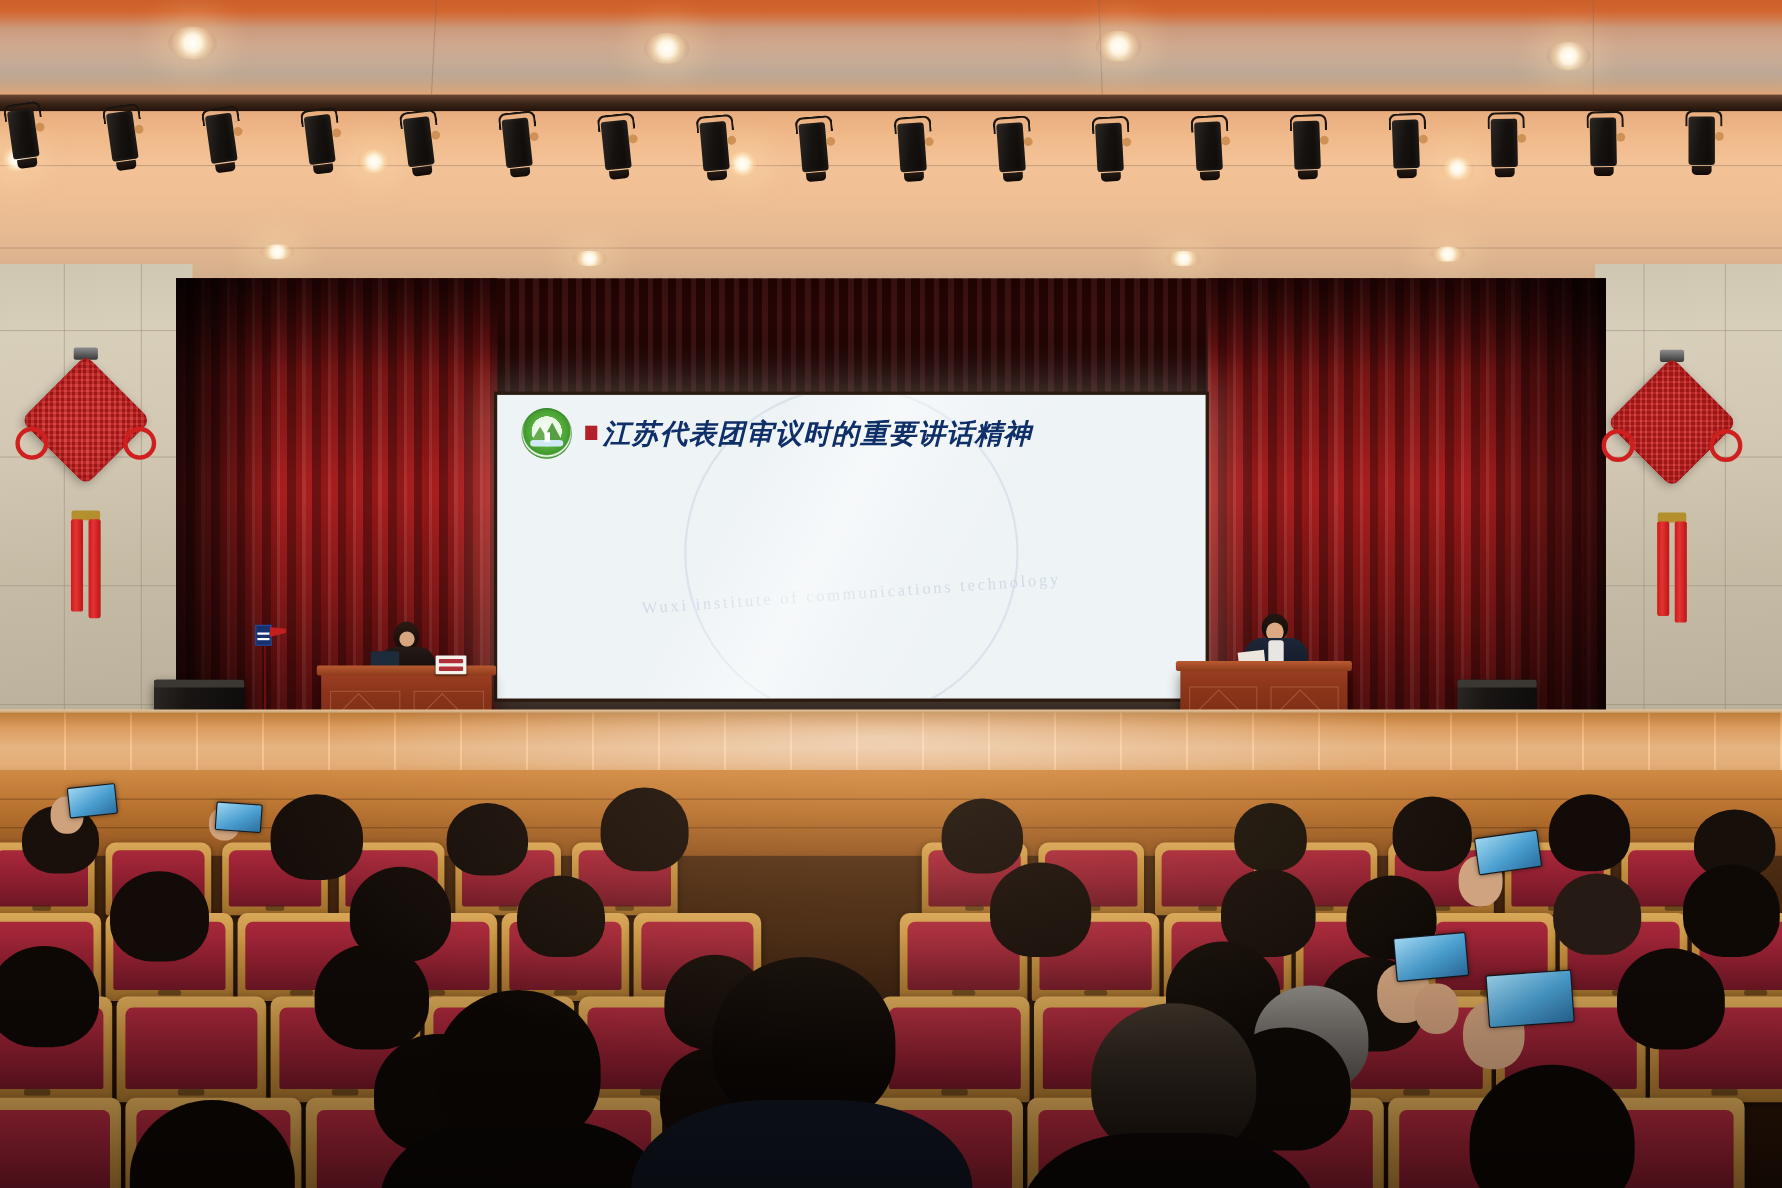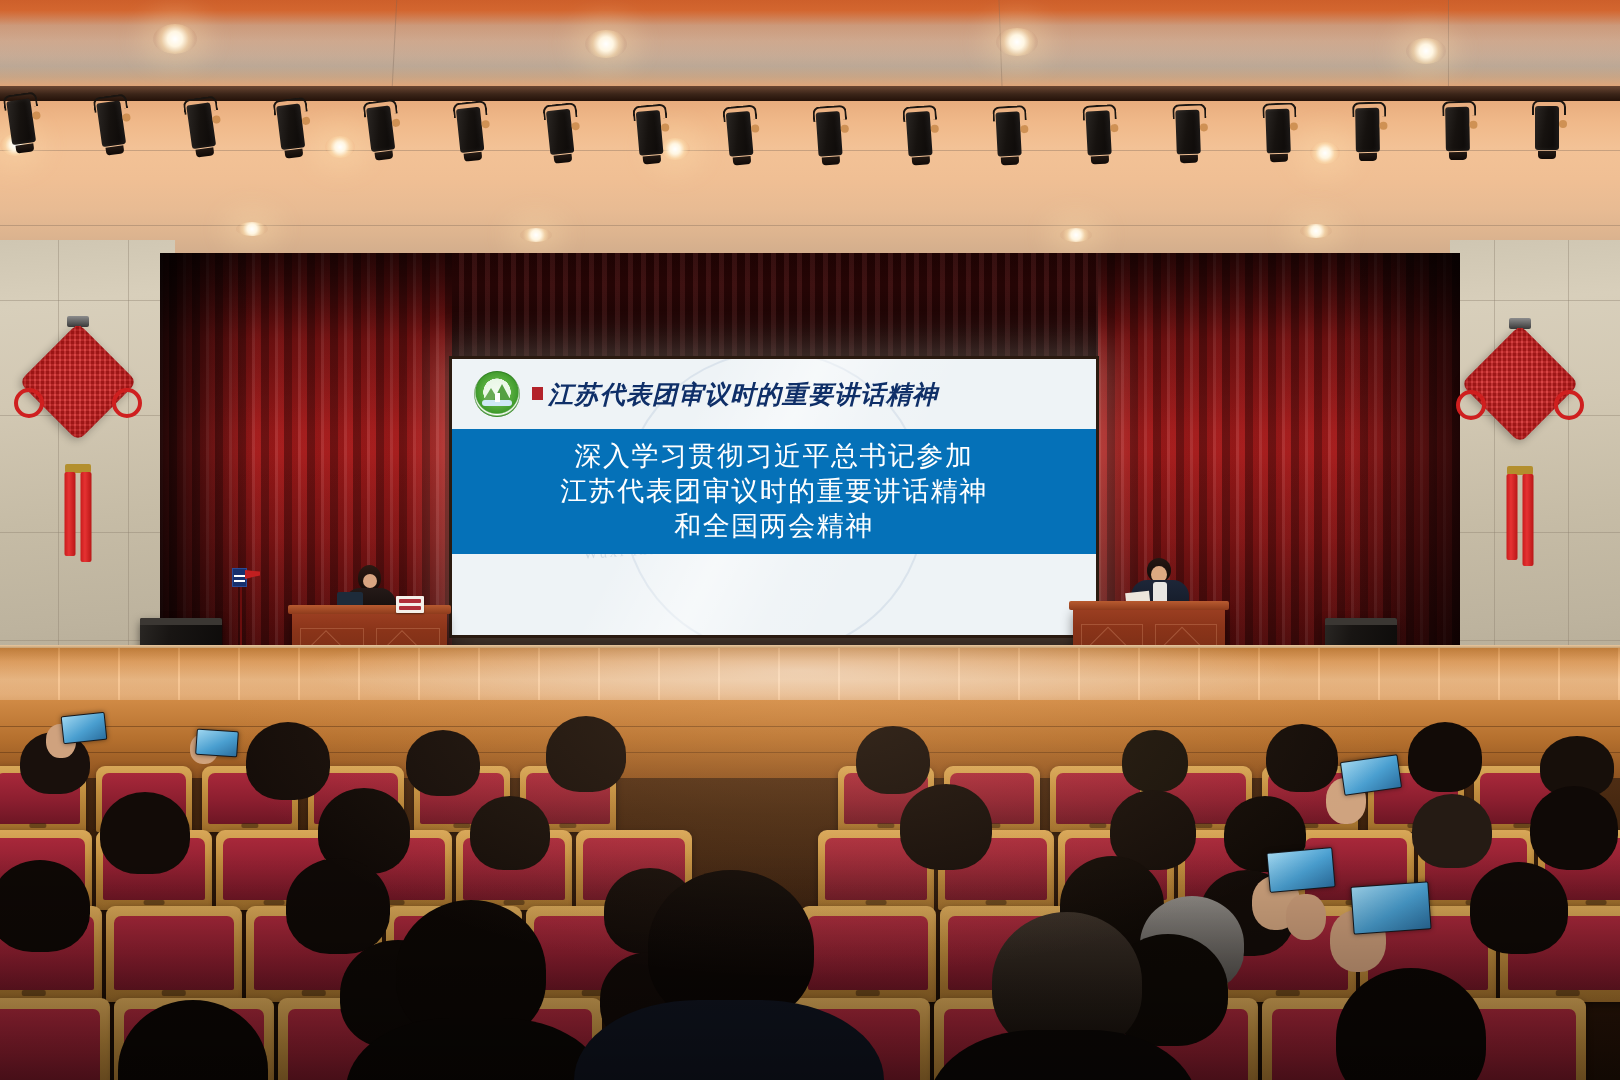--- a/index.html
+++ b/index.html
@@ -346,25 +346,20 @@
           <div class="mt"></div>
             <div class="mt2"></div>
             <div class="water"></div>
             <div class="sail"></div>
         </div>
         <div class="school-name">
           <span class="seal"></span><span>江苏代表团审议时的重要讲话精神</span>
         </div>
       </div>
 
-      <div class="title-band">
-        <div class="ln">深入学习贯彻习近平总书记参加</div>
-        <div class="ln">江苏代表团审议时的重要讲话精神</div>
-        <div class="ln">和全国两会精神</div>
-      </div>
 
 
       <div class="screen-sheen"></div>
     </div>
   </div>
 
   <div class="sign-pole" style="left:240px;top:572px;height:86px;"></div>
   <div class="sign" style="left:232px;top:568px;">
     <div class="bar" style="top:6px;"></div>
       <div class="bar" style="top:11px;"></div>

